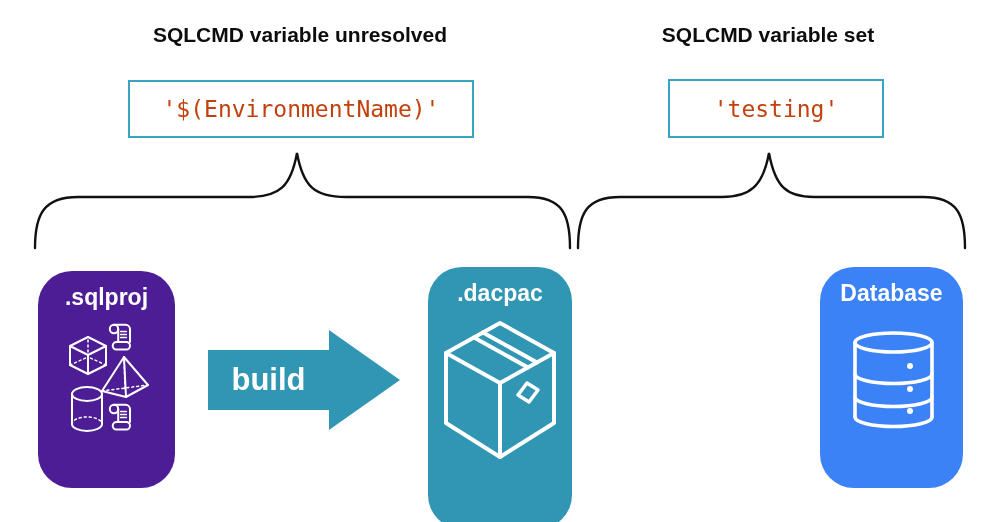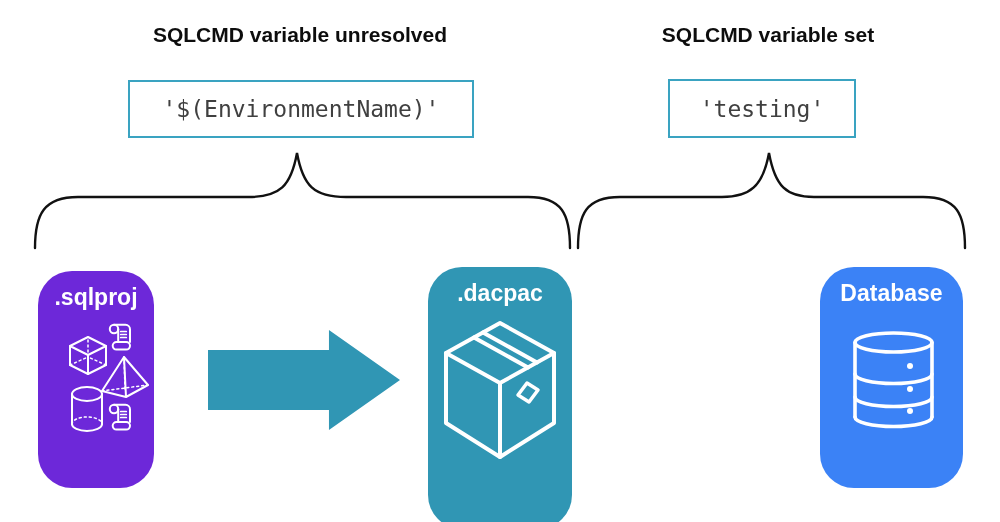--- a/index.html
+++ b/index.html
@@ -13,36 +13,36 @@
     position:absolute; top:23px; font-size:21px; font-weight:700;
     color:#0d0d0d; text-align:center; white-space:nowrap;
   }
   #heading-left  { left:60px;  width:480px; }
   #heading-right { left:583px; width:370px; }
 
   
   .code-box {
     position:absolute; background:#ffffff; border:2.5px solid #3aa3c1;
     display:flex; align-items:center; justify-content:center;
-    font-family:"DejaVu Sans Mono", monospace; font-size:23px; color:#404040;
+    font-family:"DejaVu Sans Mono", monospace; font-size:23px; color:#c2410c;
     box-sizing:border-box; white-space:pre;
   }
   #code-left  { left:128px; top:80px; width:346px; height:58px; }
-  #code-right { left:668px; top:79px; width:188px; height:59px; }
+  #code-right { left:668px; top:79px; width:216px; height:59px; }
 
   
   #braces { position:absolute; left:0; top:0; pointer-events:none; }
 
   
   .card { position:absolute; border-radius:34px; }
   .card-label {
     position:absolute; left:0; top:13px; width:100%; text-align:center;
     color:#ffffff; font-weight:700; font-size:23px;
   }
-  #card-sqlproj  { left:38px;  top:271px; width:116px; height:217px; background:#6d28d9; }
+  #card-sqlproj  { left:38px;  top:271px; width:137px; height:217px; background:#4c1d95; }
   #card-dacpac   { left:428px; top:267px; width:144px; height:262px; background:#3096b4; }
   #card-database { left:820px; top:267px; width:143px; height:221px; background:#3b82f6; }
   .card svg { position:absolute; }
   #sqlproj-icons  { left:24px; top:45px; }
   #package-icon   { left:15px; top:53px; }
   #database-icon  { left:31px; top:64px; }
 
   
   .arrow { position:absolute; top:330px; height:100px; }
   .arrow-shape {
@@ -117,20 +117,21 @@
         <path d="M6 2.8 H17.5 A4.5 4.5 0 0 1 22 7.3 V20"></path>
         <path d="M10.2 7.3 V20"></path>
         <rect x="4.7" y="20" width="17.3" height="7.6" rx="3.8"></rect>
         <path d="M12.7 9.5 H18.3 M12.7 12.5 H18.3 M12.7 15.5 H18.3" stroke-width="1.7"></path>
       </g>
     </svg>
   </div>
 
   <div class="arrow" id="arrow-build">
     <div class="arrow-shape"></div>
+    <span class="arrow-label">build</span>
   </div>
 
   <div class="card" id="card-dacpac">
     <div class="card-label">.dacpac</div>
     <svg id="package-icon" width="114" height="140" viewBox="0 0 114 140">
       <g class="wicon" stroke-width="4">
         <path d="M57 3 L111 33 L111 103 L57 137 L3 103 L3 33 Z"></path>
         <path d="M3 33 L57 63 L111 33 M57 63 V137"></path>
         <path d="M31 17.5 L85 47.5 M40 12.5 L94 42.5"></path>
         <path d="M84 63 L95 70 L86 82 L75 75 Z" stroke-width="3.5"></path>

